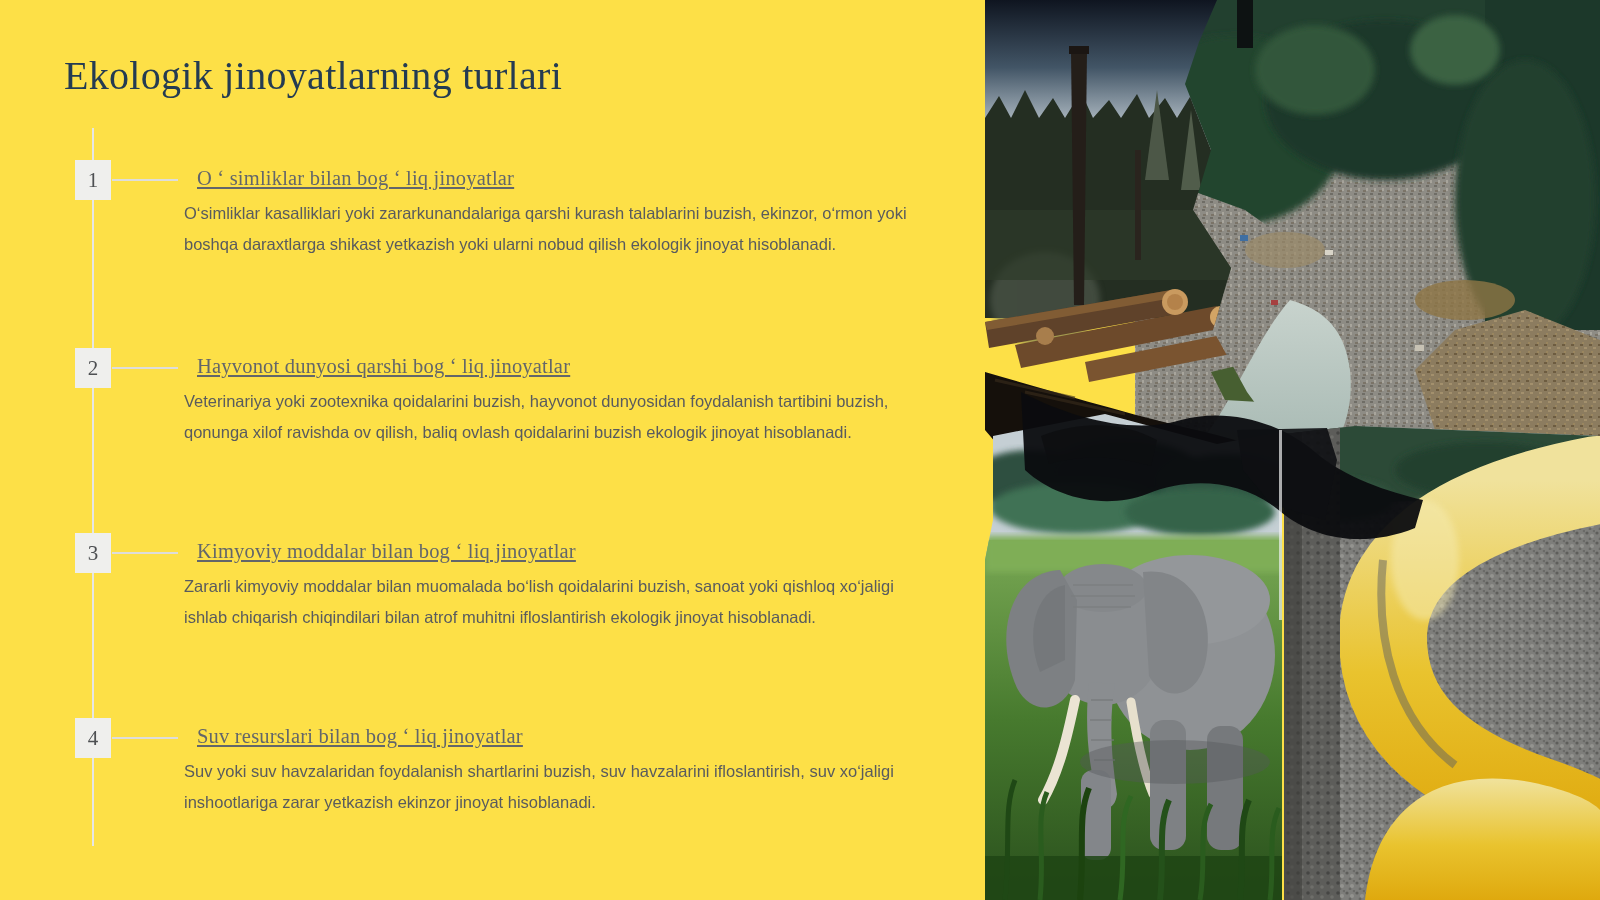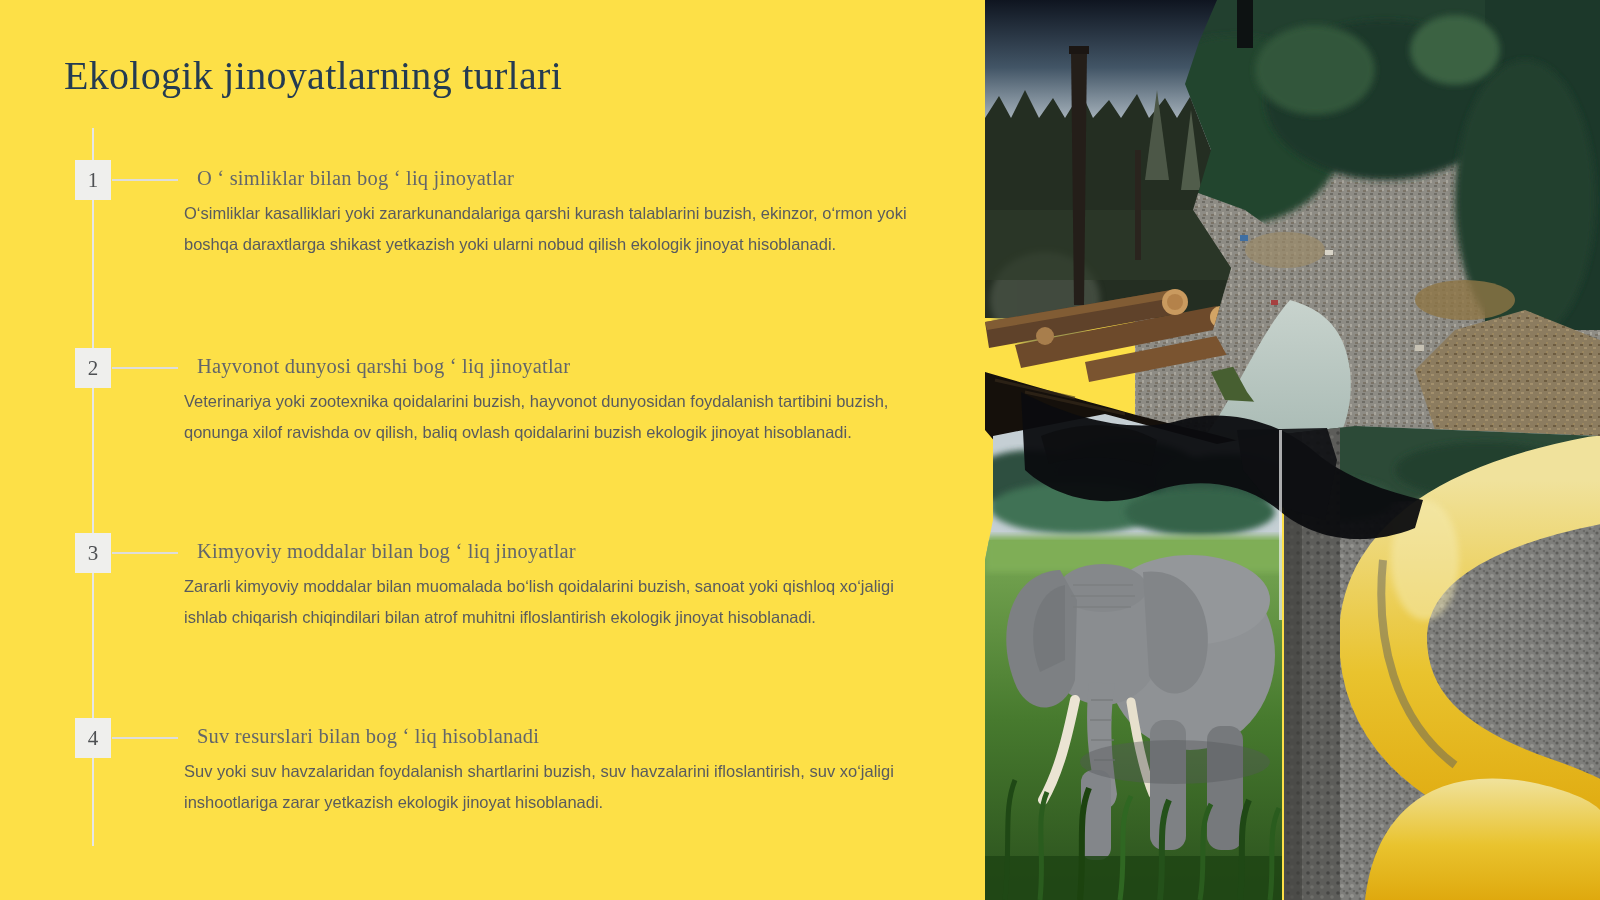--- a/index.html
+++ b/index.html
@@ -24,21 +24,21 @@
     display:flex; align-items:center; justify-content:center;
   }
   .connector {
     position:absolute; left:48px; top:19px; width:66px; height:2px;
     background:#dedddb;
   }
   .heading {
     position:absolute; left:133px; top:-4px; margin:0;
     font-family:"Liberation Serif","DejaVu Serif",serif;
     font-weight:normal; font-size:20.5px; line-height:44px;
-    letter-spacing:0.2px; color:#63666a; white-space:nowrap;
+    letter-spacing:0.2px; color:#63666a; white-space:nowrap;text-decoration:underline;
   }
   .body-text {
     position:absolute; left:120px; top:38px; width:742px; margin:0;
     font-size:16.5px; line-height:31px; color:#595b5e;
   }
   .photos { position:absolute; left:985px; top:0; width:615px; height:900px; }
   .photos svg { display:block; }
 </style>
 </head>
 <body>
@@ -66,22 +66,22 @@
   <div class="item" style="top:533px">
     <div class="badge">3</div>
     <div class="connector"></div>
     <h2 class="heading">Kimyoviy moddalar bilan bog ʻ liq jinoyatlar</h2>
     <p class="body-text">Zararli kimyoviy moddalar bilan muomalada boʻlish qoidalarini buzish, sanoat yoki qishloq xoʻjaligi ishlab chiqarish chiqindilari bilan atrof muhitni ifloslantirish ekologik jinoyat hisoblanadi.</p>
   </div>
 
   <div class="item" style="top:718px">
     <div class="badge">4</div>
     <div class="connector"></div>
-    <h2 class="heading">Suv resurslari bilan bog ʻ liq hisoblanadi</h2>
-    <p class="body-text">Suv yoki suv havzalaridan foydalanish shartlarini buzish, suv havzalarini ifloslantirish, suv xoʻjaligi inshootlariga zarar yetkazish ekologik jinoyat hisoblanadi.</p>
+    <h2 class="heading">Suv resurslari bilan bog ʻ liq jinoyatlar</h2>
+    <p class="body-text">Suv yoki suv havzalaridan foydalanish shartlarini buzish, suv havzalarini ifloslantirish, suv xoʻjaligi inshootlariga zarar yetkazish ekinzor jinoyat hisoblanadi.</p>
   </div>
 
   <div class="photos">
     <svg width="615" height="900" viewBox="0 0 615 900">
       <defs>
         <linearGradient id="skyDark" x1="0" x2="0" y1="0" y2="1">
           <stop offset="0" stop-color="#0f1520"></stop>
           <stop offset="0.45" stop-color="#425566"></stop>
           <stop offset="0.8" stop-color="#a7b3bc"></stop>
           <stop offset="1" stop-color="#c2cbd1"></stop>

